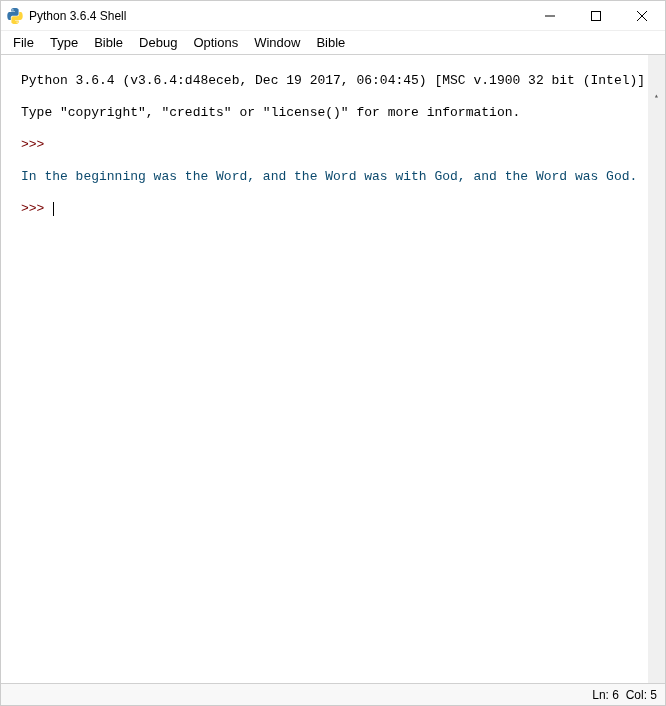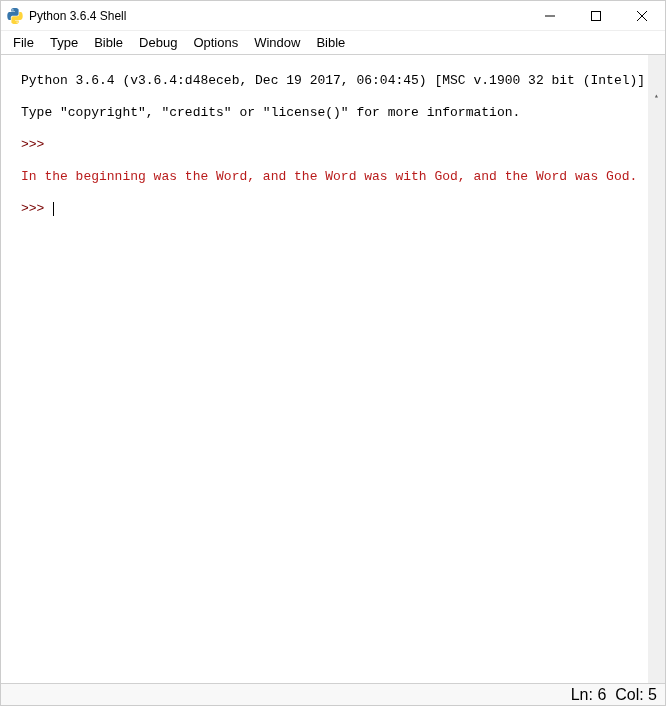--- a/index.html
+++ b/index.html
@@ -83,36 +83,36 @@
       display: flex;
       align-items: center;
       justify-content: center;
       font-size: 8px;
       color: #606060;
       background: #f0f0f0;
     }
     .line { white-space: pre; }
     .prompt { color: #770000; }
     .restart { color: #770000; }
-    .output-blue { color: #b91c1c; margin-top: 47px; }
+    .output-blue { color: #0c4a6e; margin-top: 47px; }
     .cursor {
       display: inline-block;
       width: 1px; height: 14px;
       background: #000;
       vertical-align: text-bottom;
       margin-left: 1px;
     }
     .statusbar {
       height: 22px;
       border-top: 1px solid #d0d0d0;
       display: flex;
       align-items: center;
       justify-content: flex-end;
       padding: 0 8px;
-      font-size: 16px;
+      font-size: 12px;
       background: #f8f8f8;
     }
   </style>
 </head>
 <body>
 
 <div class="titlebar">
   <span class="titlebar-icon">
     <svg viewBox="0 0 16 16" width="16" height="16">
       <path fill="#3776ab" d="M7.9 0C4 0 4.3 1.7 4.3 1.7v1.8h3.7v.5H2.8S.3 3.7.3 7.9c0 4.2 2.2 4 2.2 4h1.3V10s-.1-2.2 2.1-2.2h3.6s2.1 0 2.1-2V2S12 0 7.9 0zM5.9 1.2c.4 0 .7.3.7.7s-.3.7-.7.7-.7-.3-.7-.7.3-.7.7-.7z"></path>

